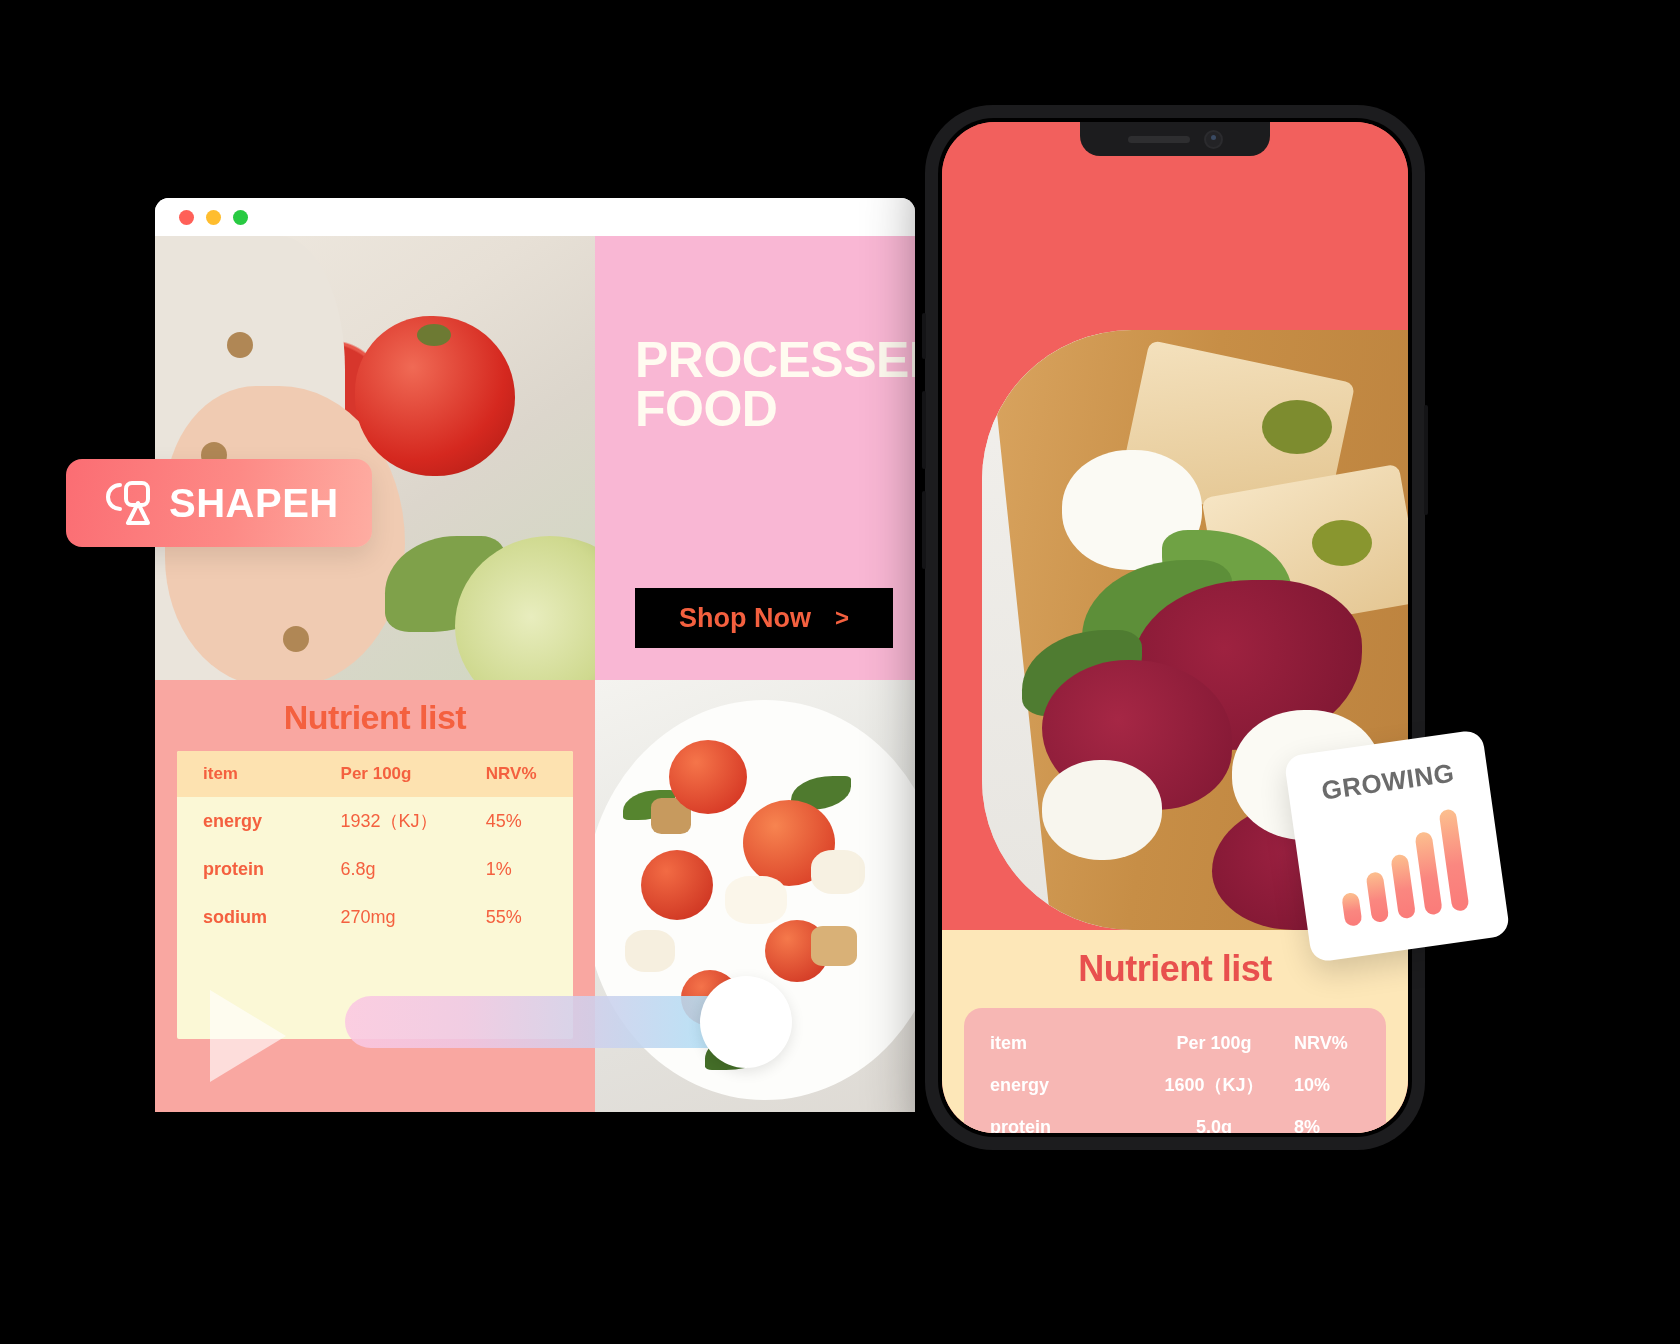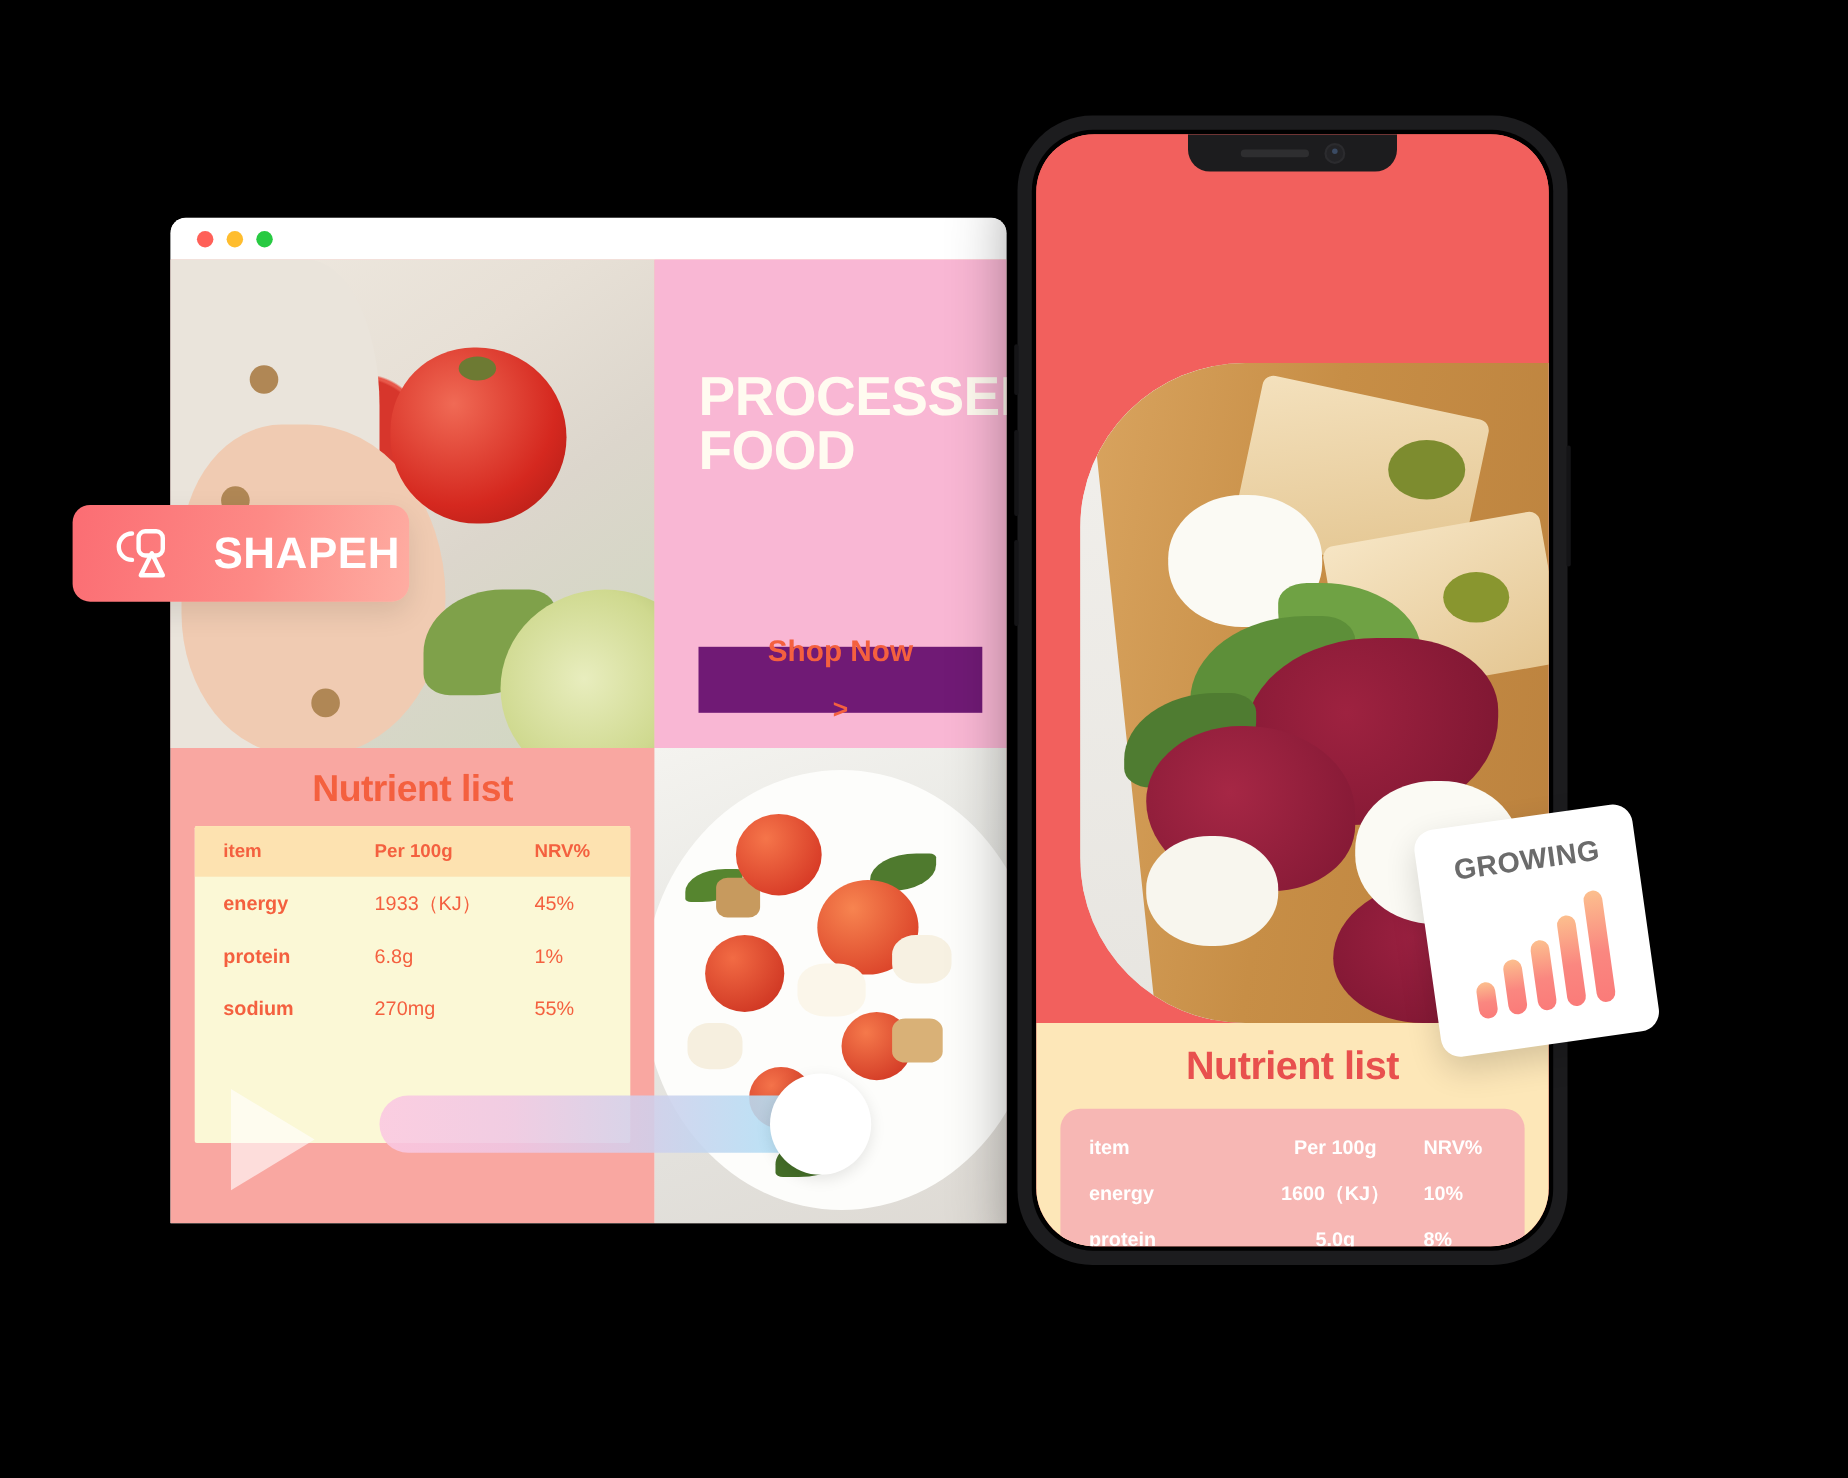--- a/index.html
+++ b/index.html
@@ -26,21 +26,21 @@
   .bw-top{display:flex;height:444px;}
   .bw-photo{width:440px;height:444px;position:relative;overflow:hidden;background:#e9e3db;}
   .bw-pink{flex:1;background:#f9b7d4;position:relative;}
 
   .headline{
     position:absolute;left:40px;top:100px;width:330px;
     color:#fffbf0;font-weight:800;font-size:50px;line-height:0.98;letter-spacing:-0.5px;
   }
   .shopbtn{
     position:absolute;left:40px;top:352px;width:258px;height:60px;
-    background:#701a75;display:flex;align-items:center;justify-content:center;gap:24px;flex-direction:column;
+    background:#000000;display:flex;align-items:center;justify-content:center;gap:24px;
   }
   .shopbtn .lbl{color:#f4603f;font-weight:800;font-size:27px;}
   .shopbtn .arw{color:#f4603f;font-weight:700;font-size:24px;}
 
   
   .bw-bot{display:flex;height:432px;}
   .bw-nutri{width:440px;height:432px;background:#f9a7a1;position:relative;}
   .bw-food{flex:1;height:432px;position:relative;overflow:hidden;background:#efeee9;}
 
   .nutri-title{
@@ -83,21 +83,21 @@
     position:absolute;left:700px;top:976px;width:92px;height:92px;border-radius:50%;
     background:#ffffff;box-shadow:0 4px 14px rgba(0,0,0,0.10);
   }
 
   
   .badge{
     position:absolute;display:flex;align-items:center;border-radius:16px;
     box-shadow:0 10px 26px rgba(0,0,0,0.10);
   }
   .badge .bicon{width:56px;height:56px;margin-left:34px;flex:none;}
-  .badge .btxt{color:#fff;font-weight:800;font-size:40px;margin-left:38px;letter-spacing:0.5px;}
+  .badge .btxt{color:#fff;font-weight:800;font-size:40px;margin-left:13px;letter-spacing:0.5px;}
   .badge-shape{
     left:66px;top:459px;width:306px;height:88px;
     background:linear-gradient(100deg,#fb6d73 0%,#fd8a86 55%,#feada2 100%);
   }
   .badge-design{
     left:66px;top:604px;width:322px;height:92px;
     background:linear-gradient(95deg,#fb6d73 0%,#fe9a8f 45%,#ffd9a3 78%,#fbe9bd 100%);
   }
 
   
@@ -262,21 +262,21 @@
 
           <div class="ntable">
             <div class="nhead">
               <div class="c1">item</div>
               <div class="c2">Per 100g</div>
               <div class="c3">NRV%</div>
             </div>
 
             <div class="nrow">
               <div class="c1">energy</div>
-              <div class="c2">1933（KJ）</div>
+              <div class="c2">1932（KJ）</div>
               <div class="c3">45%</div>
             </div>
             <div class="nrow">
               <div class="c1">protein</div>
               <div class="c2">6.8g</div>
               <div class="c3">1%</div>
             </div>
             <div class="nrow">
               <div class="c1">sodium</div>
               <div class="c2">270mg</div>

